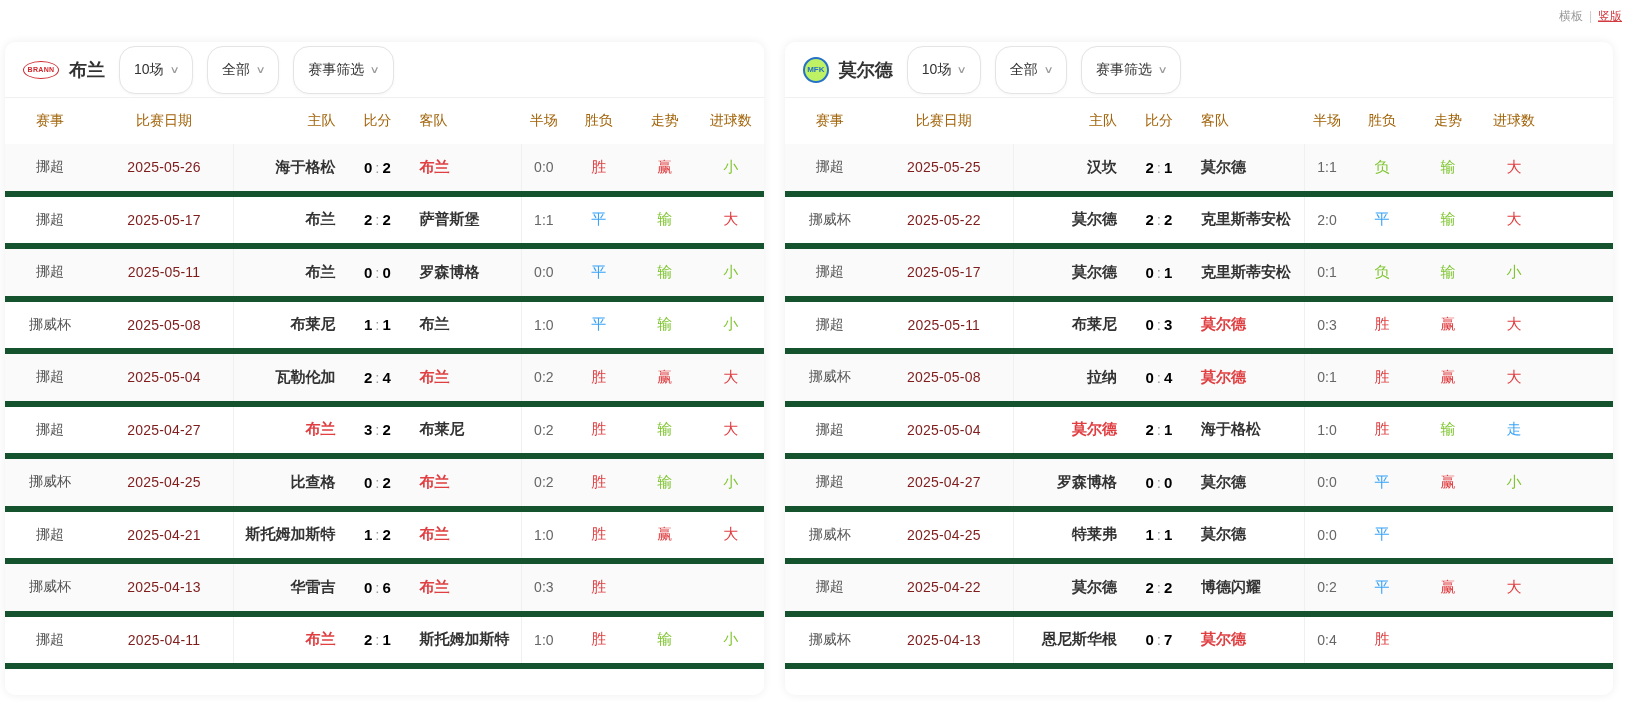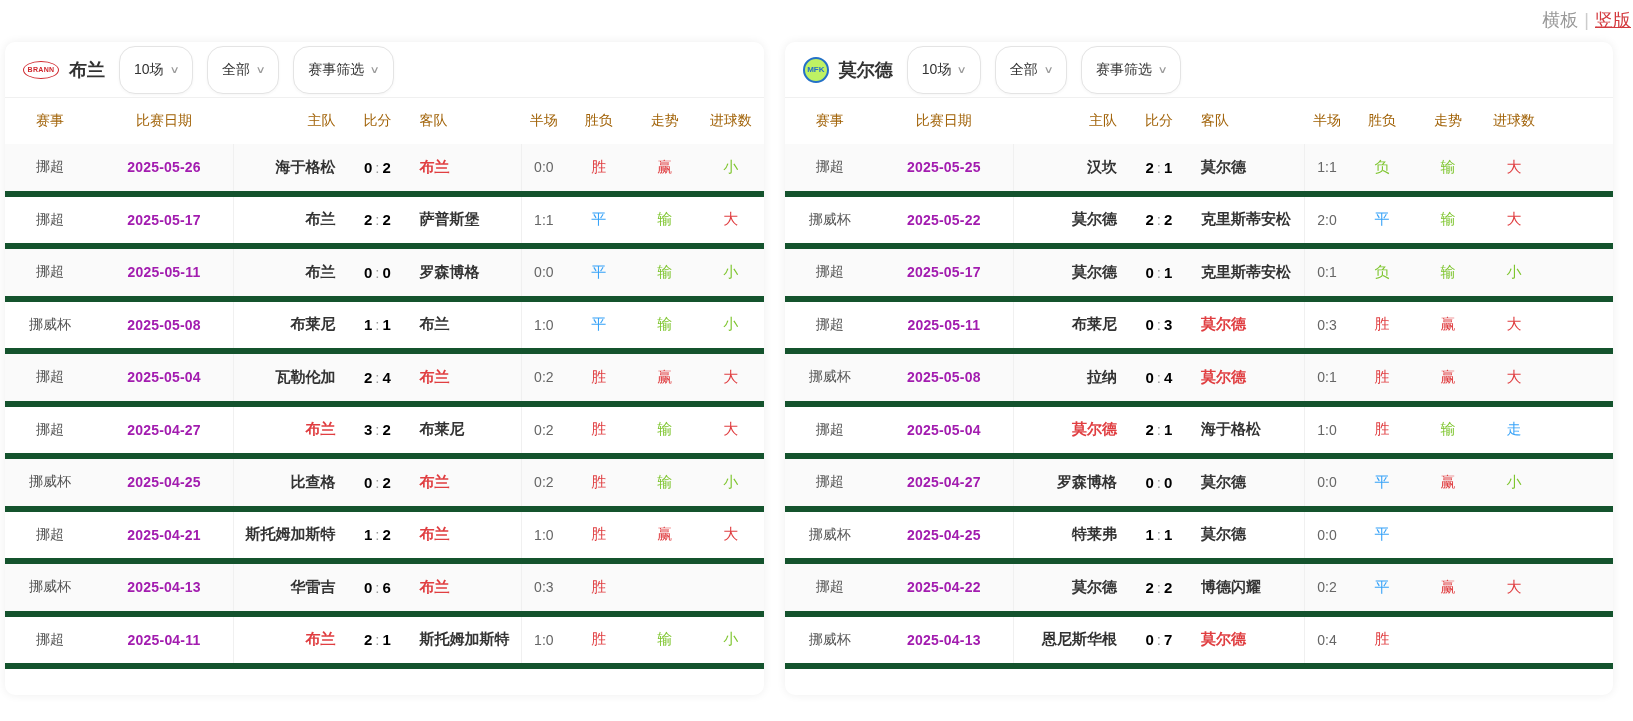--- a/index.html
+++ b/index.html
@@ -1,21 +1,21 @@
 <!DOCTYPE html>
 <html><head>
 <meta charset="utf-8">
 <style>
   * { margin:0; padding:0; box-sizing:border-box; }
   html,body { width:1633px; height:721px; overflow:hidden; background:#fff;
     font-family:"Liberation Sans","DejaVu Sans",sans-serif; }
   .topbar { position:relative; height:40px; }
   .page-title { position:absolute; left:0; right:0; top:6px; text-align:center;
     color:#d3393e; font-size:20px; font-weight:500; letter-spacing:1px; }
-  .view-toggle { position:absolute; right:2px; top:8px; font-size:18px; color:#999; }
+  .view-toggle { position:absolute; right:11px; top:8px; font-size:12px; color:#999; }
   .view-toggle .sep { color:#ccc; margin:0 6px; }
   .toggle-h { color:#999; cursor:pointer; }
   .toggle-v { color:#d3393e; text-decoration:underline; cursor:pointer; }
 
   .cards { display:flex; gap:21px; padding:2px 20px 0 5px; }
   .panel { background:#fff; border-radius:10px; box-shadow:0 0 10px rgba(0,0,0,.07);
     padding-bottom:26px; }
   .panel-left { width:766px; }
   .panel-right { width:836px; }
 
@@ -40,21 +40,21 @@
   .thead > div { text-align:center; }
   .th-match { display:flex; align-items:center; }
   .th-home { flex:1; text-align:right; padding-right:10px; }
   .th-score { width:64px; text-align:center; }
   .th-away { flex:1; text-align:left; padding-left:10px; }
 
   .trow { height:52.5px; font-size:14px; border-bottom:6px solid #14532d; }
   .trow:nth-child(odd) { background:#fafafa; }
   .td { text-align:center; }
   .td.league { color:#555; }
-  .td.date { color:#a21caf; letter-spacing:.2px;font-weight:bold; }
+  .td.date { color:#7f1d1d; letter-spacing:.2px; }
   .td.match { display:flex; align-items:center; height:100%;
     border-left:1px solid #f0f0f0; border-right:1px solid #f0f0f0;justify-content:center; }
   .home { flex:1; text-align:right; padding-right:10px; font-weight:bold; font-size:15px; }
   .scorebox { width:64px; text-align:center; font-weight:bold; font-size:15px; }
   .scorebox .colon { color:#999; font-weight:normal; padding:0 3px; }
   .away { flex:1; text-align:left; padding-left:10px; font-weight:bold; font-size:15px; }
   .td.half { color:#666; }
   .td.mark { font-size:15px; }
 
   .c-red { color:#e03e41; }

